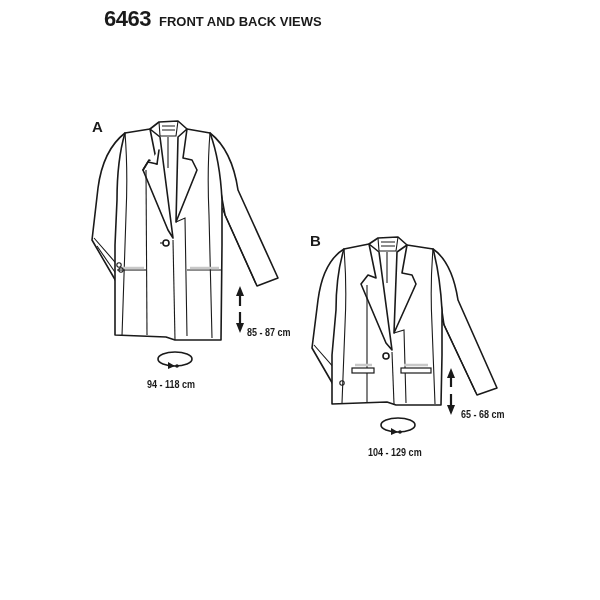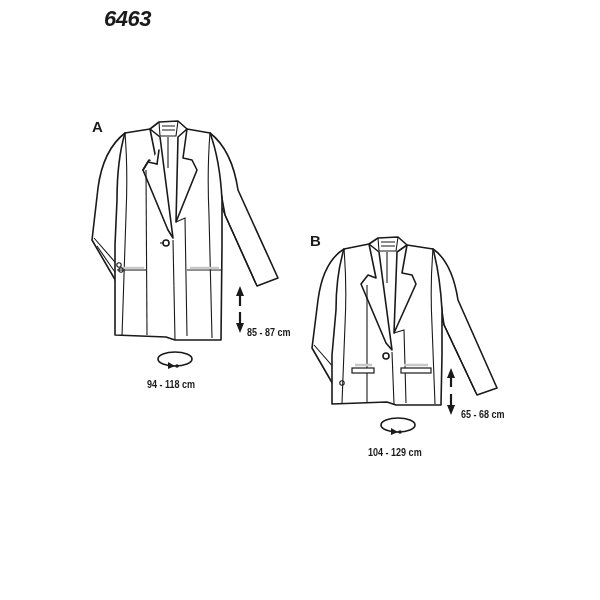--- a/index.html
+++ b/index.html
@@ -1,31 +1,32 @@
 <!DOCTYPE html>
 <html><head>
   <meta charset="utf-8">
   <style>
     html, body { margin: 0; padding: 0; background: #ffffff; }
     body { width: 600px; height: 600px; position: relative; overflow: hidden; font-family: "Liberation Sans", sans-serif; color: #1a1a1a; }
-    .header { position: absolute; left: 104px; top: 6px; display: flex; align-items: baseline; gap: 8px; font-style: italic; }
+    .header { position: absolute; left: 104px; top: 6px; display: flex; align-items: baseline; gap: 8px; }
     .pattern-number { font-size: 22px; font-weight: bold; letter-spacing: -0.5px; }
     .pattern-title { font-size: 13px; font-weight: bold; }
     .view-label { position: absolute; font-size: 15px; font-weight: bold; }
     .measure { position: absolute; font-size: 11px; font-weight: bold; font-family: "Liberation Sans", sans-serif; transform: scaleX(0.82); transform-origin: left center; white-space: nowrap; }
     svg.drawing { position: absolute; left: 0; top: 0; width: 600px; height: 600px; }
     svg .ln { fill: #ffffff; stroke: #1a1a1a; stroke-width: 1.6; stroke-linejoin: round; stroke-linecap: round; }
     svg .thin { fill: none; stroke: #1a1a1a; stroke-width: 1.1; }
     svg .shade { fill: none; stroke: #c8c8c8; stroke-width: 2.5; }
   </style>
 </head>
 <body>
 
 <div class="header">
   <span class="pattern-number">6463</span>
+  <span class="pattern-title">FRONT AND BACK VIEWS</span>
 </div>
 
 <svg class="drawing" viewBox="0 0 600 600">
 
   <g>
 
     <path class="ln" d="M210,133 Q232,150 238,190 L278,278 L257,286 L225,215 Z"></path>
     <path class="thin" d="M222,208 L256,284"></path>
 
     <path class="ln" d="M125,133 Q103,150 98,188 L92,240 L117,283 L132,277 L124,262 L117,230 Z"></path>

